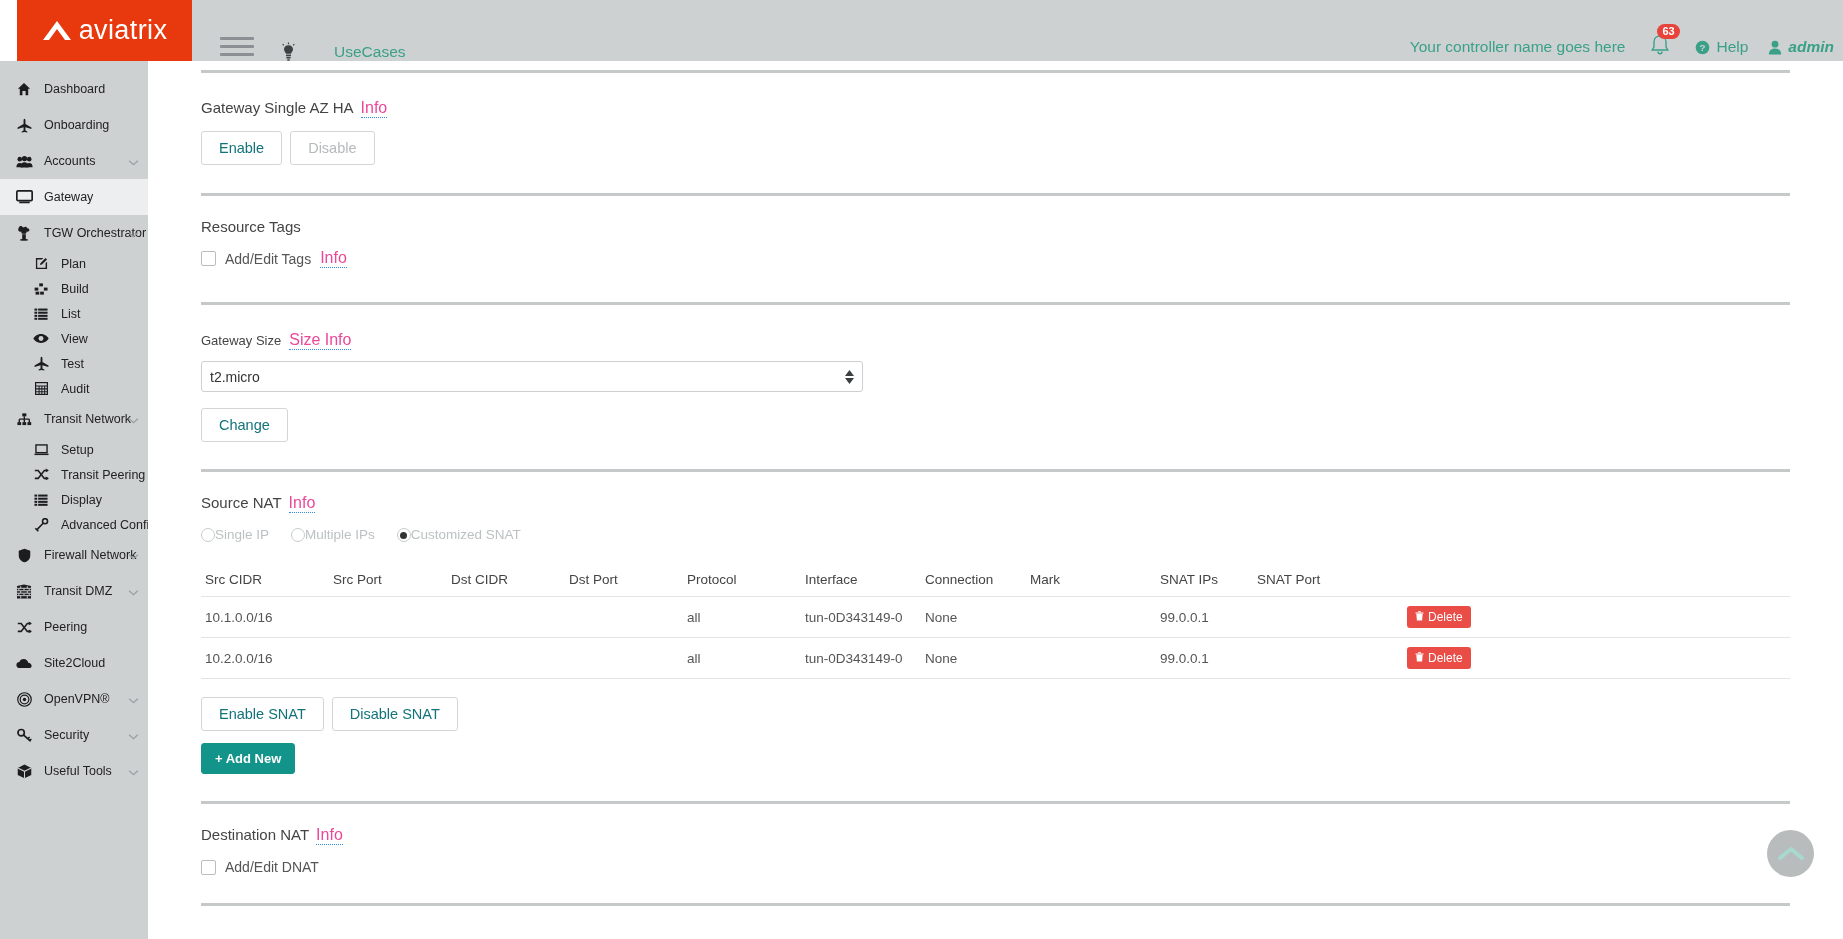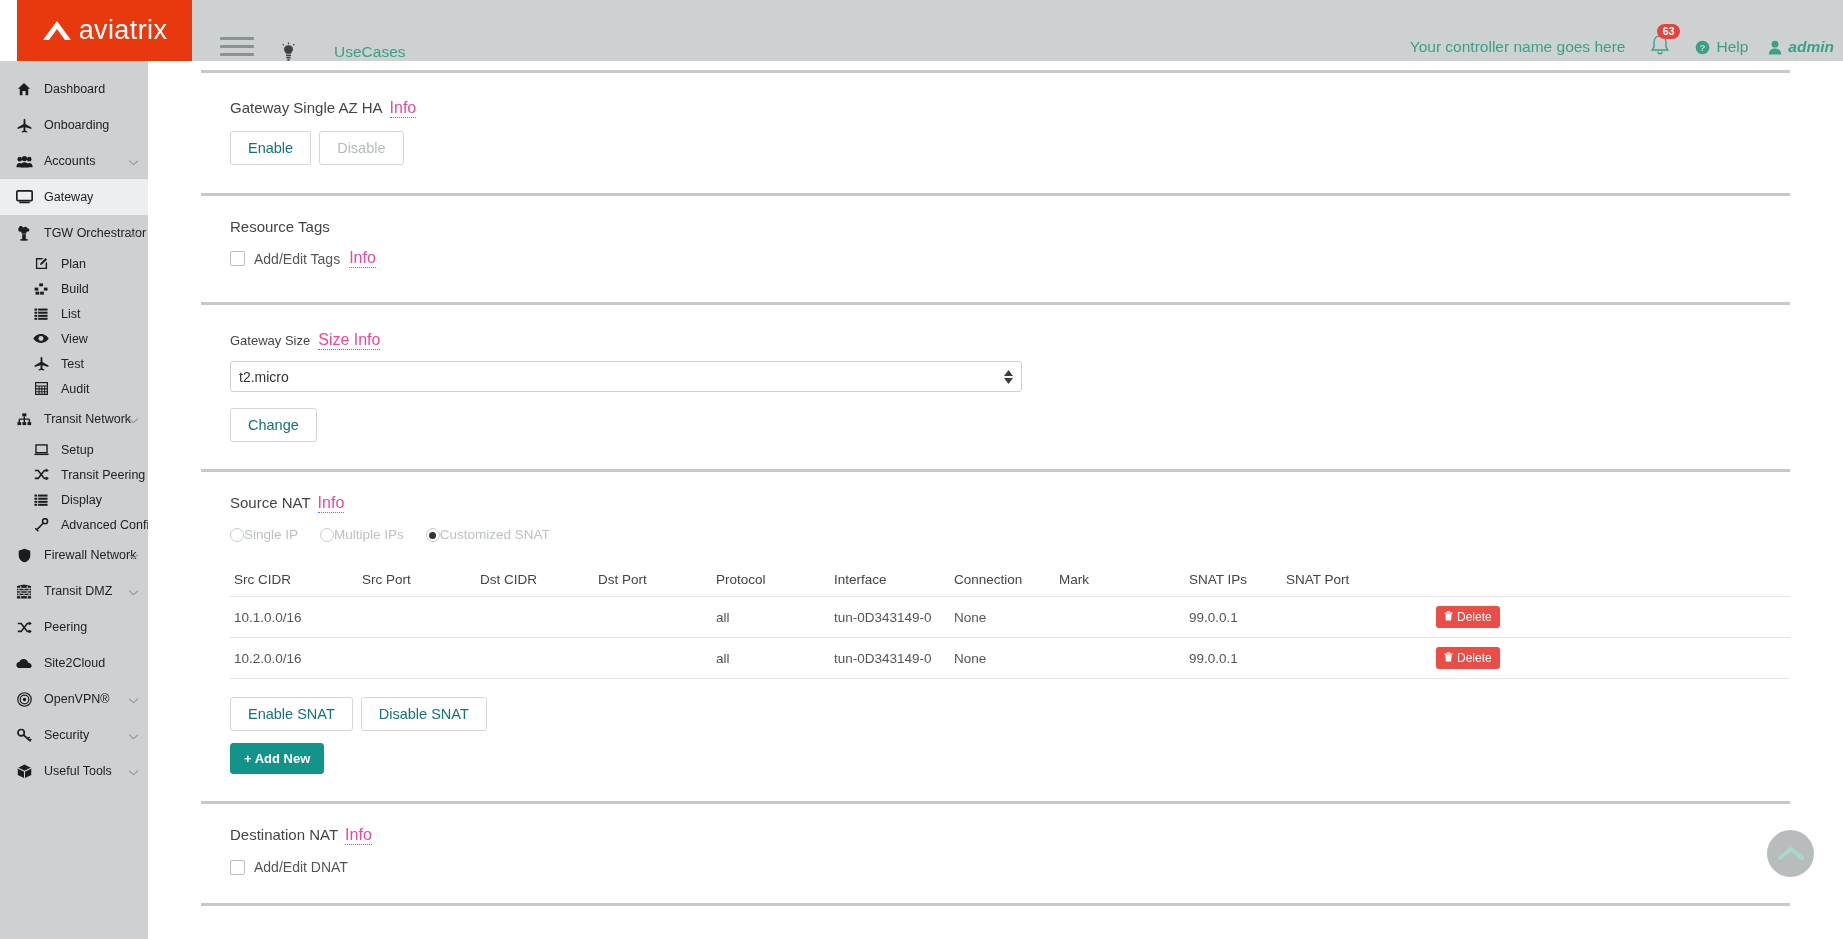--- a/index.html
+++ b/index.html
@@ -93,21 +93,21 @@
   #main {
     position: absolute; top: 61px; left: 148px;
     width: 1695px; height: 878px;
     background: #ffffff;
     overflow: hidden;
   }
   #content { padding: 0 53px 0 53px; position: relative; }
   .hr {
     height: 3px; background: #c6c9ca; margin: 0;
   }
-  .section { padding: 0; margin-left: 29px; }
+  .section { padding: 0; }
   .section-title {
     font-size: 15px; color: #444; font-weight: normal;
     display: flex; align-items: baseline; gap: 7px;
   }
   .info-link {
     color: #ec4899; font-size: 16px; cursor: pointer;
     border-bottom: 1px dotted #2f8fe0;
   }
   .btn {
     display: inline-flex; align-items: center; justify-content: center;
@@ -125,21 +125,21 @@
   }
   .chk {
     width: 15px; height: 15px; border: 1px solid #b9bdbf;
     background: #fff; border-radius: 2px; display: inline-block;
     vertical-align: middle; cursor: pointer; flex: none;
   }
   .chk-row { display: flex; align-items: center; gap: 9px; }
   .chk-label { font-size: 14px; color: #555; }
   .small-label { font-size: 13px; color: #444; }
   select.gw-size {
-    width: 792px; height: 31px; font-size: 14px;
+    width: 662px; height: 31px; font-size: 14px;
     padding: 3px 8px; border: 1px solid #ccd0d1; border-radius: 3px;
     background: #fff; color: #333;
     font-family: "Liberation Sans", sans-serif;
     appearance: none; -webkit-appearance: none;
   }
   .select-wrap { position: relative; display: inline-block; }
   .select-arrows {
     position: absolute; right: 9px; top: 50%;
     transform: translateY(-50%); pointer-events: none;
     display: flex; flex-direction: column; gap: 2px;

